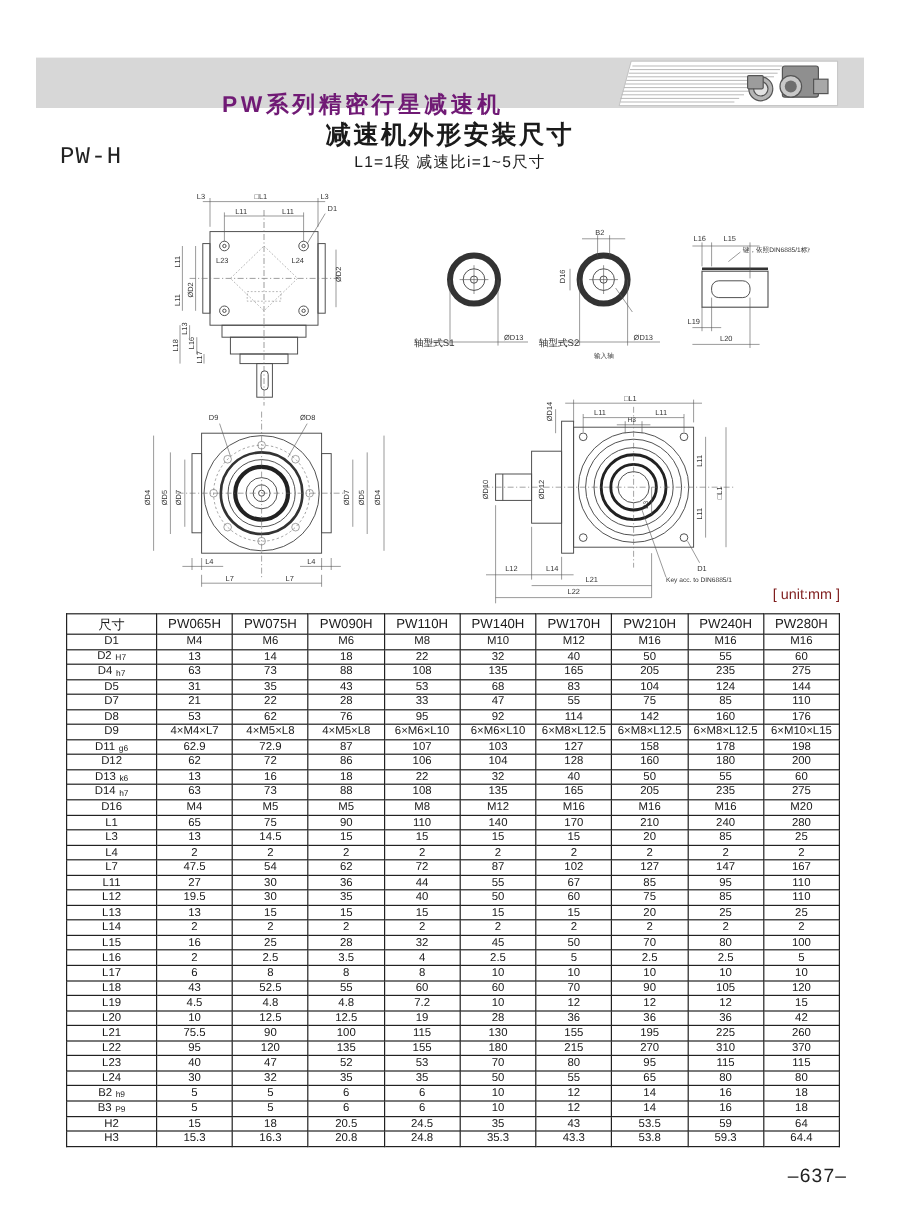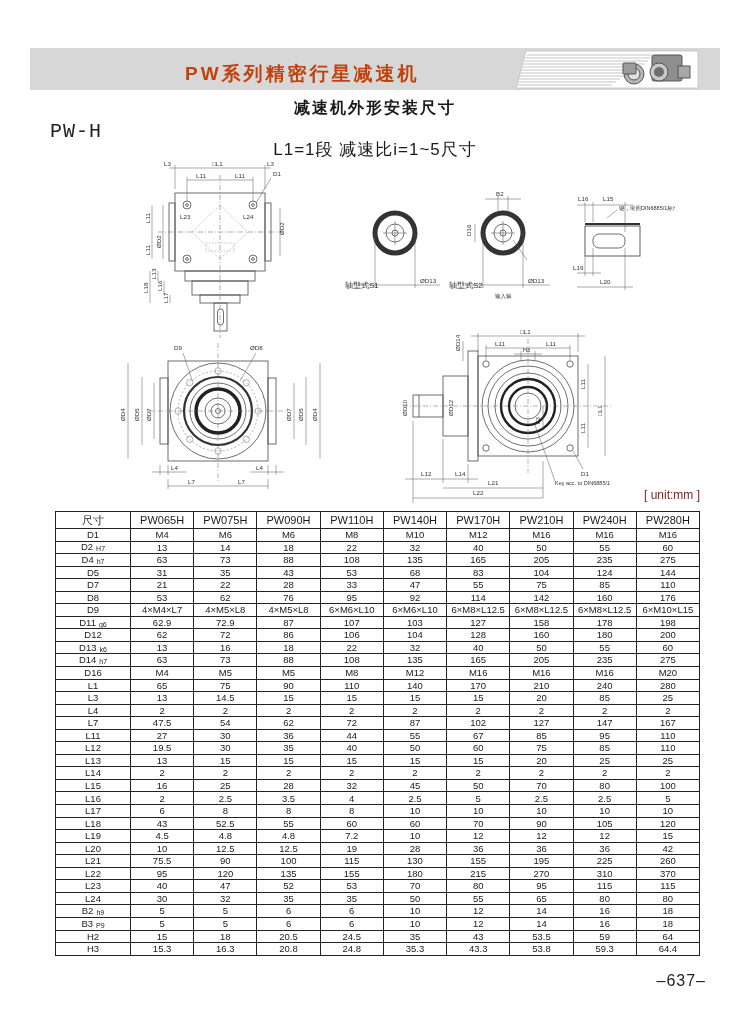--- a/index.html
+++ b/index.html
@@ -1,23 +1,23 @@
 <!DOCTYPE html>
 <html><head>
 <meta charset="utf-8">
 <style>
   html,body{margin:0;padding:0;background:#fff;}
   body{width:750px;height:1018px;position:relative;font-family:"Liberation Sans",sans-serif;color:#1a1a1a;overflow:hidden;}
   .banner{position:absolute;left:30px;right:30px;top:48px;height:42px;background:#d7d7d7;}
-  .banner-title{position:absolute;left:155px;top:13px;font-size:19px;font-weight:bold;color:#c2410c;letter-spacing:3px;}
+  .banner-title{position:absolute;left:155px;top:26px;font-size:19px;font-weight:bold;color:#701a75;letter-spacing:3px;}
   .banner-art{position:absolute;right:18px;top:2px;}
   .model-label{position:absolute;left:50px;top:120px;font-size:20px;letter-spacing:1px;color:#222;font-family:Liberation Mono, monospace;}
   .subtitle{position:absolute;left:0;width:750px;top:98px;text-align:center;}
-  .subtitle .s1{font-size:16px;font-weight:bold;letter-spacing:2px;}
-  .subtitle .s2{font-size:17px;margin-top:19px;letter-spacing:1px;}
+  .subtitle .s1{font-size:21px;font-weight:bold;letter-spacing:2px;}
+  .subtitle .s2{font-size:13px;margin-top:0;letter-spacing:1px;}
   .unit{position:absolute;right:50px;top:488px;font-size:12px;color:#7f1d1d;}
   .dimtable{position:absolute;left:55px;top:511px;width:645px;border-collapse:collapse;table-layout:fixed;}
   .dimtable th,.dimtable td{border:1px solid #222;text-align:center;vertical-align:middle;padding:0;font-weight:normal;white-space:nowrap;overflow:hidden;}
   .dimtable th{height:16px;font-size:11px;}
   .dimtable td{height:11.55px;font-size:9.5px;line-height:1;}
   .dimtable col.c0{width:75px;}
   .dimtable td .sub{font-size:7px;margin-left:3px;vertical-align:-1px;}
   .pagenum{position:absolute;right:44px;top:972px;font-size:16px;color:#222;letter-spacing:1px;text-align:center;}
   svg text{font-family:"Liberation Sans",sans-serif;fill:#333;}
   .drawing{position:absolute;}

